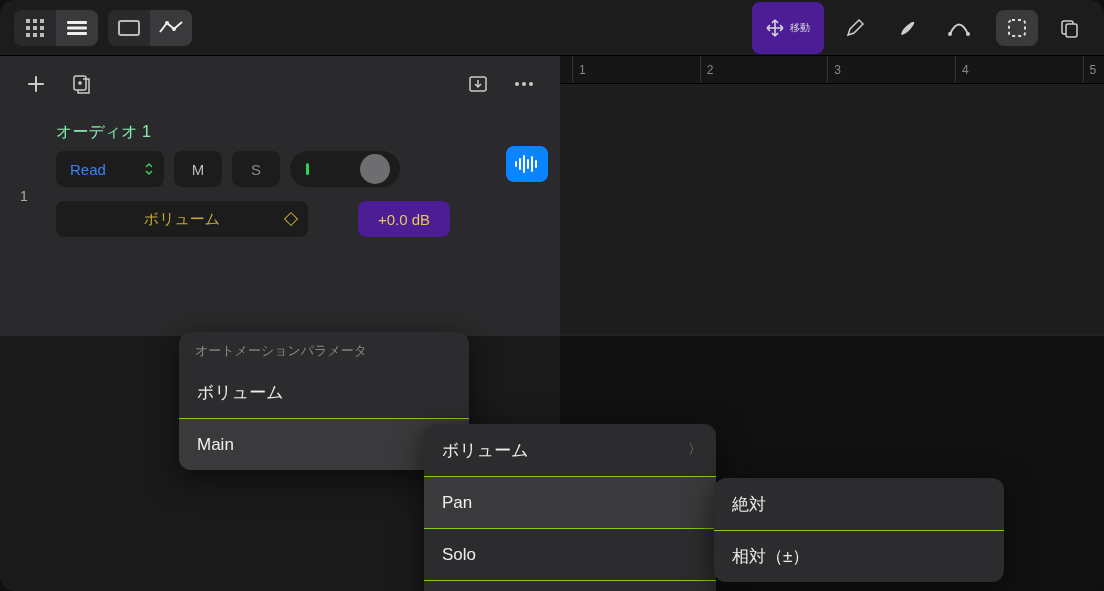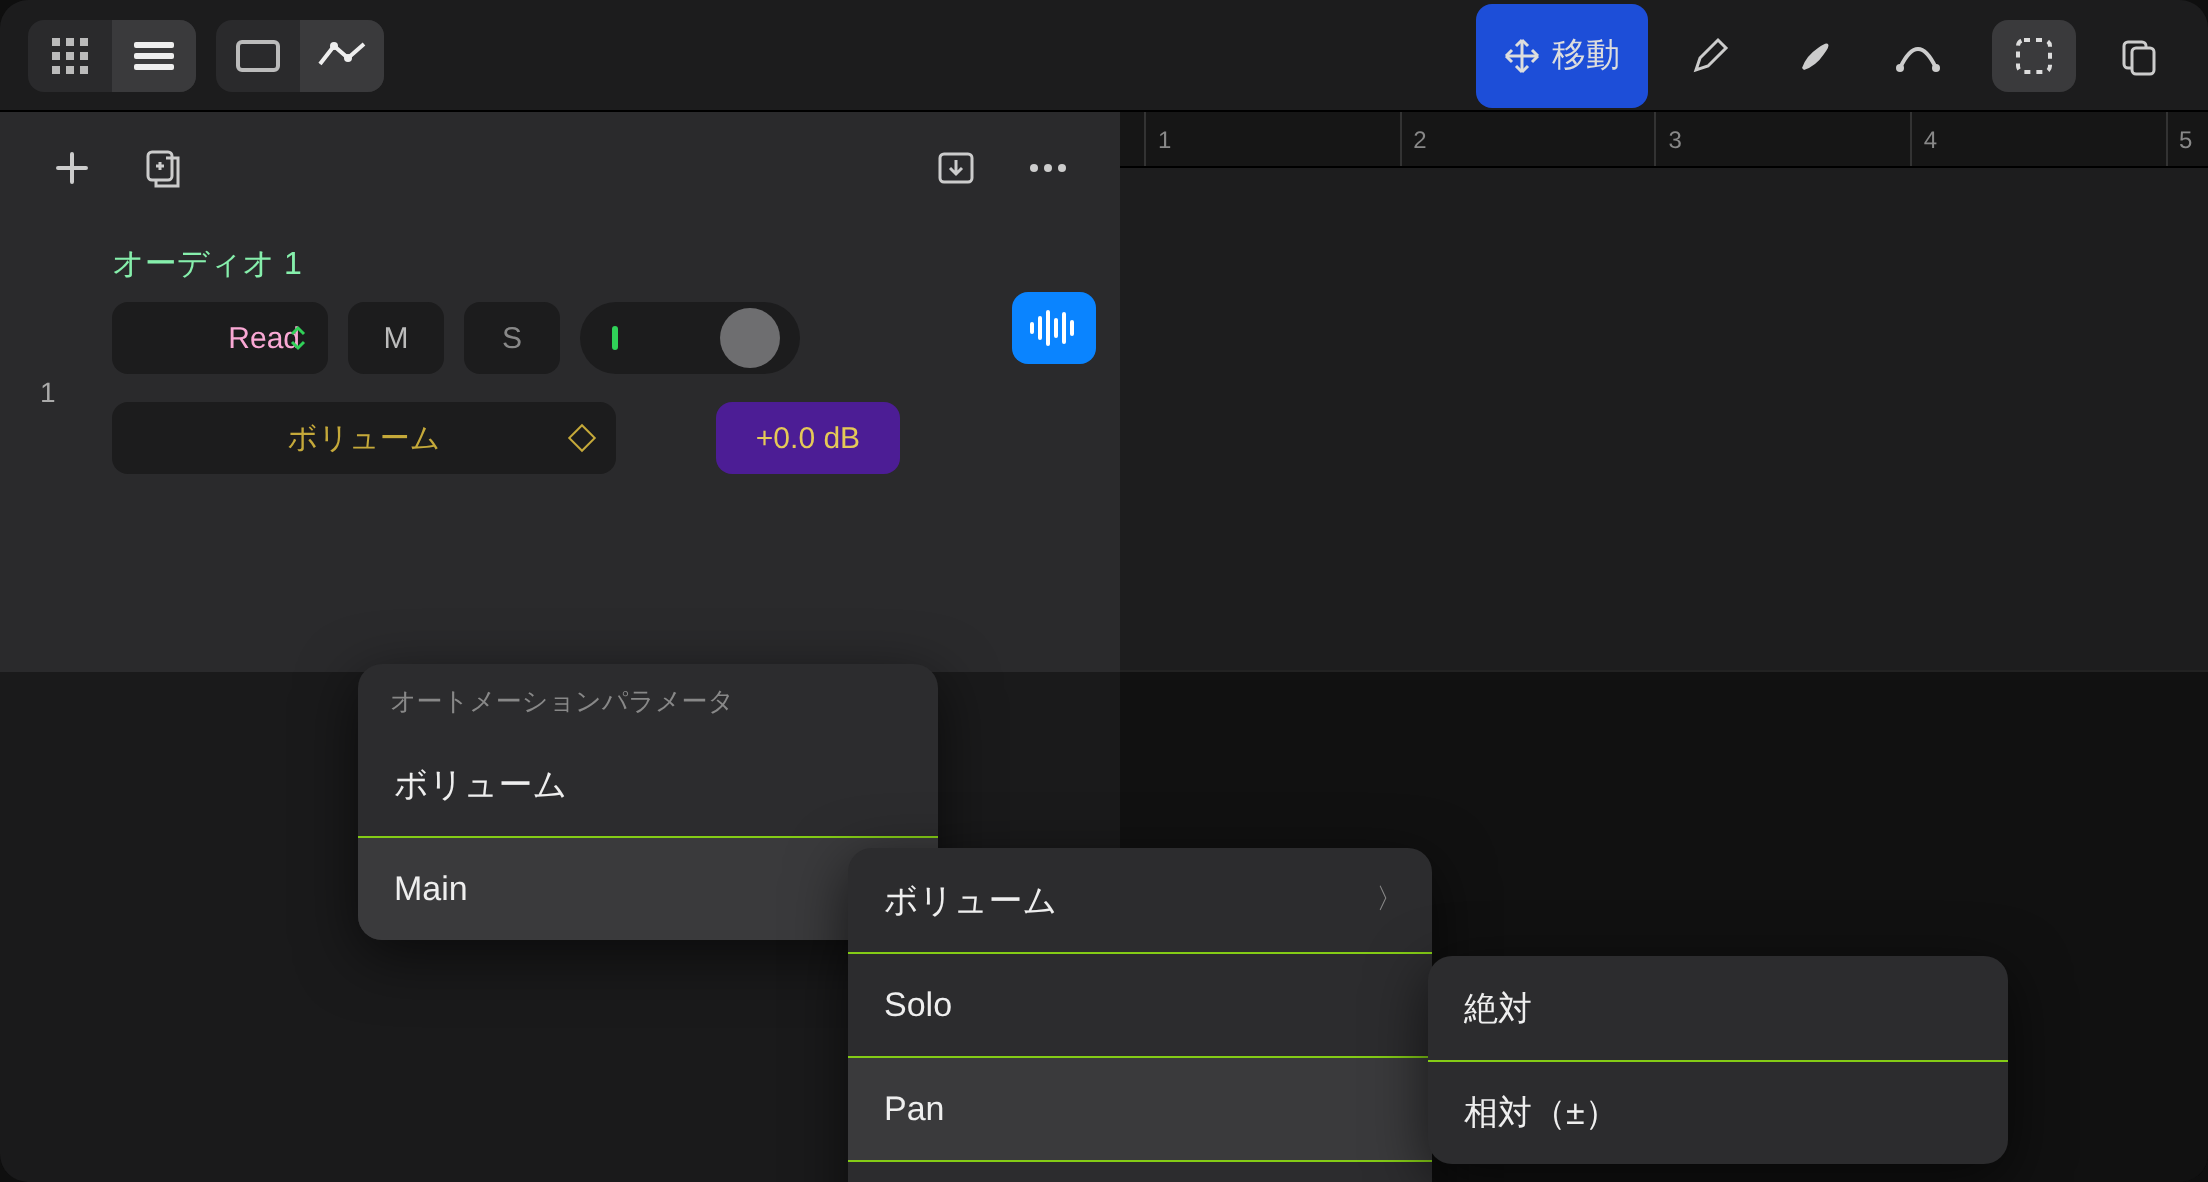--- a/index.html
+++ b/index.html
@@ -7,37 +7,37 @@
   body { border-radius: 14px; overflow: hidden; }
 
   .topbar { height: 56px; background: #1c1c1d; display: flex; align-items: center; padding: 0 14px; gap: 10px; border-bottom: 1px solid #000; }
   .topbar-left, .topbar-right { display: flex; gap: 10px; align-items: center; }
   .topbar-spacer { flex: 1; }
   .tb-btn { width: 42px; height: 36px; border-radius: 8px; display: flex; align-items: center; justify-content: center; cursor: pointer; }
   .tb-btn.active { background: #3a3a3c; }
   .tb-btn.plain { background: transparent; }
   .tb-group { display: flex; gap: 0; background: #2a2a2c; border-radius: 8px; overflow: hidden; }
   .tb-group .tb-btn { border-radius: 0; }
-  .move-btn { display: flex; align-items: center; gap: 6px; background: #1d4ed8; border-radius: 8px; height: 52px; padding: 0 14px; cursor: pointer; font-size: 17px; color: #ddd; }
+  .move-btn { display: flex; align-items: center; gap: 6px; background: #4c1d95; border-radius: 8px; height: 52px; padding: 0 14px; cursor: pointer; font-size: 10px; color: #ddd; }
 
   .workspace { display: flex; height: calc(591px - 56px); }
   .left-pane { width: 560px; background: #1a1a1b; position: relative; }
   .left-pane-inner { background:#2a2a2c; height:280px; }
   .right-pane { flex: 1; background: #111; position: relative; }
 
   .track-controls { height: 56px; display: flex; align-items: center; padding: 0 18px; gap: 10px; }
   .tc-btn { width: 36px; height: 36px; display: flex; align-items: center; justify-content: center; cursor: pointer; border-radius: 6px; }
   .tc-spacer { flex: 1; }
 
   .track-header { padding: 10px 10px 10px 56px; display:flex; flex-direction:column; gap:8px; position:relative; }
   .track-index { position:absolute; left:20px; top:76px; color:#aaa; font-size:14px; }
   .track-name { font-size: 16px; color: #86efac; }
   .track-row { display: flex; gap: 10px; align-items: center; }
   .pill { background: #1c1c1d; border-radius: 8px; height: 36px; display: flex; align-items: center; justify-content: center; padding: 0 14px; font-size: 15px; }
-  .read-pill { color: #f9a8d4; gap: 8px; width: 108px; justify-content:flex-end; position:relative; }
+  .read-pill { color: #3b82f6; gap: 8px; width: 108px; justify-content:flex-start; position:relative; }
   .ms-btn { width: 48px; color: #bbb; cursor:pointer; }
   .ms-btn.s { color:#888; }
   .vol-slider { width: 110px; background: #1c1c1d; border-radius: 18px; height: 36px; position: relative; display:flex; align-items:center; padding:0 6px; }
   .vol-knob { width: 30px; height: 30px; border-radius: 50%; background: #6e6e70; position:absolute; right:10px; top:3px; }
   .vol-dot { width:3px; height:12px; background:#30d158; border-radius:2px; margin-left:10px; }
   .audio-icon { width: 42px; height: 36px; background: #0a84ff; border-radius: 8px; display:flex; align-items:center; justify-content:center; position:absolute; right:12px; top:34px; }
 
   .param-row { display:flex; gap:10px; align-items:center; margin-top:6px; }
   .param-dropdown { width: 252px; background:#1c1c1d; border-radius:8px; height:36px; display:flex; align-items:center; justify-content:center; position:relative; color:#c5a93a; font-size:15px; cursor:pointer; }
   .param-value { width: 92px; background:#4c1d95; border-radius:8px; height:36px; display:flex; align-items:center; justify-content:center; color:#e5c957; font-size:15px;margin-left:40px; }
@@ -244,23 +244,23 @@
   <div class="popup-item hover">
     <span>Main</span>
   </div>
 </div>
 
 <div class="popup popup2">
   <div class="popup-item first">
     <span>ボリューム</span>
     <span class="chevron">〉</span>
   </div>
-  <div class="popup-item">Solo</div>
   <div class="popup-item hover">
     <span>Pan</span>
   </div>
+  <div class="popup-item">Solo</div>
   <div class="popup-item">Mute</div>
 </div>
 
 <div class="popup popup3">
   <div class="popup-item first">絶対</div>
   <div class="popup-item">相対（±）</div>
 </div>
 
 </body></html>

